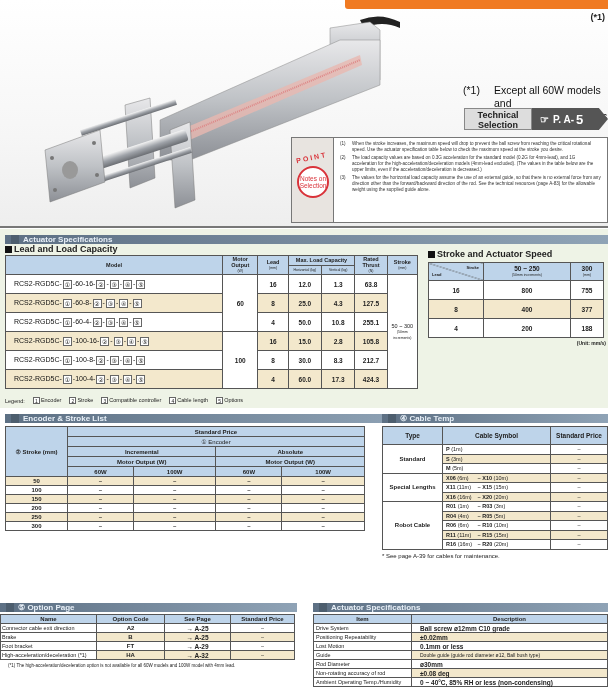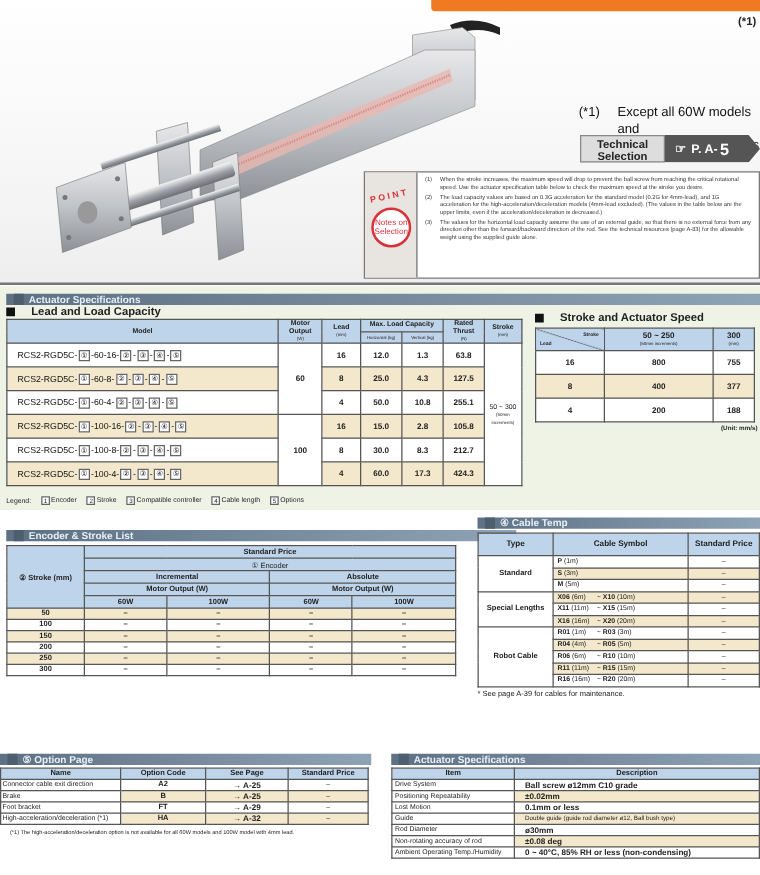--- a/index.html
+++ b/index.html
@@ -19,21 +19,21 @@
 .notes .badge{width:42px;border-right:1px solid #777;background:#e8e4e0;position:relative}
 .notes .ring{position:absolute;left:5px;top:28px;width:32px;height:32px;border:2px solid #d9333a;border-radius:50%;font-size:6.5px;color:#d9333a;text-align:center;display:flex;align-items:center;justify-content:center;line-height:7px;background:#fff}
 .notes .pt{position:absolute;left:4px;top:16px;font-size:7px;font-weight:bold;color:#d9333a;letter-spacing:2px;transform:rotate(-12deg)}
 .notes .txt{flex:1;padding:3px 6px 0 6px;font-size:4.6px;line-height:6px;color:#333}
 .notes .txt p{display:flex;margin-bottom:2px}
 .notes .txt p span.n{width:12px;flex:none}
 .sep{position:absolute;left:0;top:226px;width:608px;height:2px;background:#777}
 .green{position:absolute;left:0;top:229px;width:608px;height:179px;background:#eef3e6}
 .secbar{height:9px;background:linear-gradient(90deg,#5d7084,#8fa3b6);color:#e8f0f8;font-size:8px;font-weight:bold;line-height:9px;padding-left:18px;position:relative}
 .secbar:before{content:"";position:absolute;left:6px;top:0;width:8px;height:9px;background:#4d5e6e}
-.subhead{font-size:9px;font-weight:bold;display:flex;align-items:center;gap:13px}
+.subhead{font-size:9px;font-weight:bold;display:flex;align-items:center;gap:2px}
 .subhead i{display:inline-block;width:7px;height:7px;background:#111}
 table{border-collapse:collapse}
 td,th{border:1px solid #555;text-align:center;font-weight:normal}
 .hdr{background:#bed4ea}
 .alt{background:#f3e8cc}
 .wht{background:#fff}
 .lc{position:absolute;left:5px;top:244px;width:418px}
 .lc table{width:413px;margin-top:1px}
 .lc th{font-size:5.5px;line-height:6px;font-weight:bold}
 .lc th small{font-size:3.5px;font-weight:normal;display:block}
@@ -44,21 +44,21 @@
 .legend .bx{width:7px;height:7px;font-size:5px;line-height:6px}
 .ss{position:absolute;left:428px;top:249px;width:178px}
 .ss table{width:176px;margin-top:3px}
 .ss th{font-size:6.5px;height:18px;font-weight:bold;line-height:6px}
 .ss th small{font-size:3.5px;font-weight:normal;display:block}
 .ss td{font-size:6.5px;height:19px;font-weight:bold}
 .ss .diag{background:linear-gradient(to top right,#bed4ea calc(50% - .5px),#555 50%,#bed4ea calc(50% + .5px));position:relative;width:55px}
 .ss .diag .a{position:absolute;right:4px;top:2px;font-size:4px}
 .ss .diag .b{position:absolute;left:3px;bottom:2px;font-size:4px}
 .ss .unit{text-align:right;font-size:5px;font-weight:bold;margin-top:2px}
-.es{position:absolute;left:5px;top:424px;width:408px}
+.es{position:absolute;left:5px;top:414px;width:408px}
 .es .secbar{margin-bottom:3px}
 .es table{width:360px}
 .es th{font-size:6px;height:10px;font-weight:bold}
 .es td{font-size:6px;height:9px;font-weight:bold}
 .cl{position:absolute;left:382px;top:414px;width:226px}
 .cl .secbar{margin-bottom:3px}
 .cl table{width:226px}
 .cl th{font-size:6.5px;height:18px;font-weight:bold}
 .cl td{font-size:5.5px;height:9.5px}
 .cl td.sym{text-align:left;padding-left:3px}

